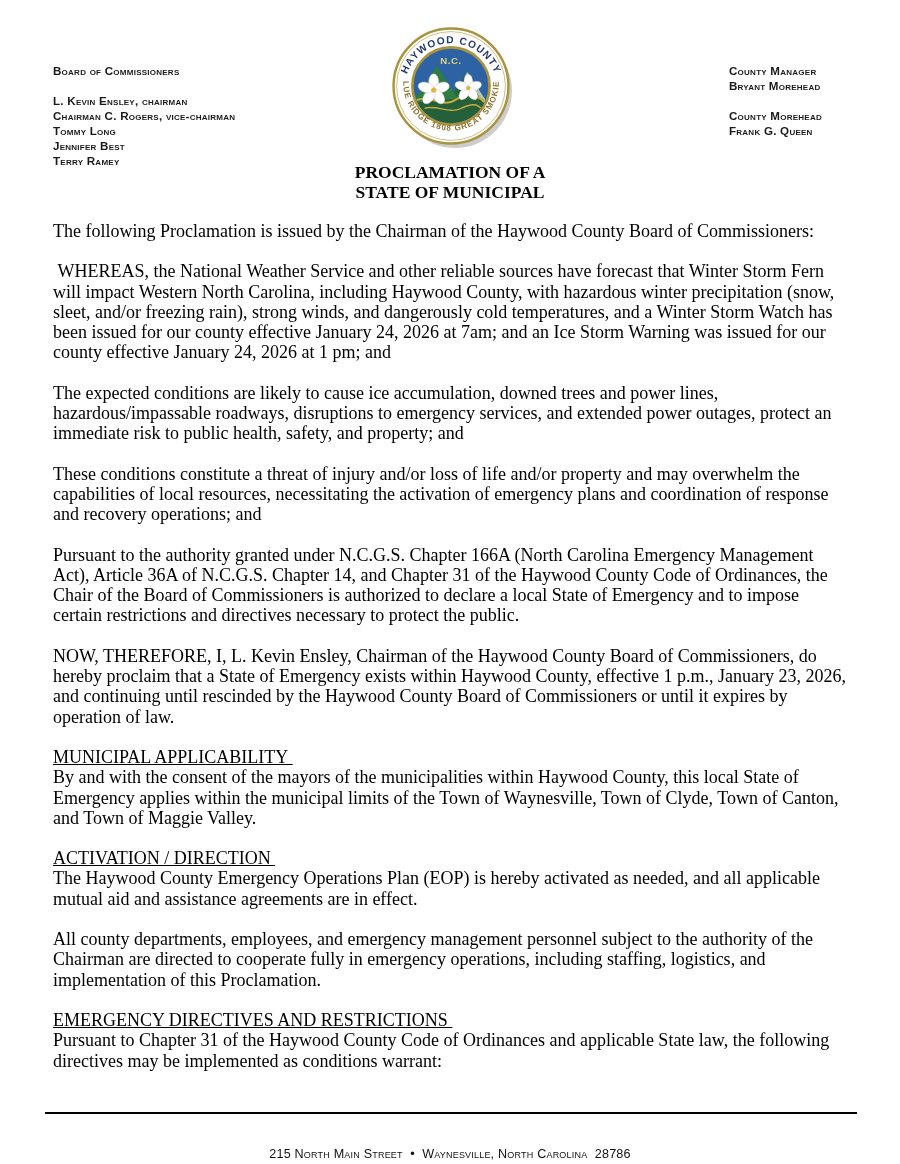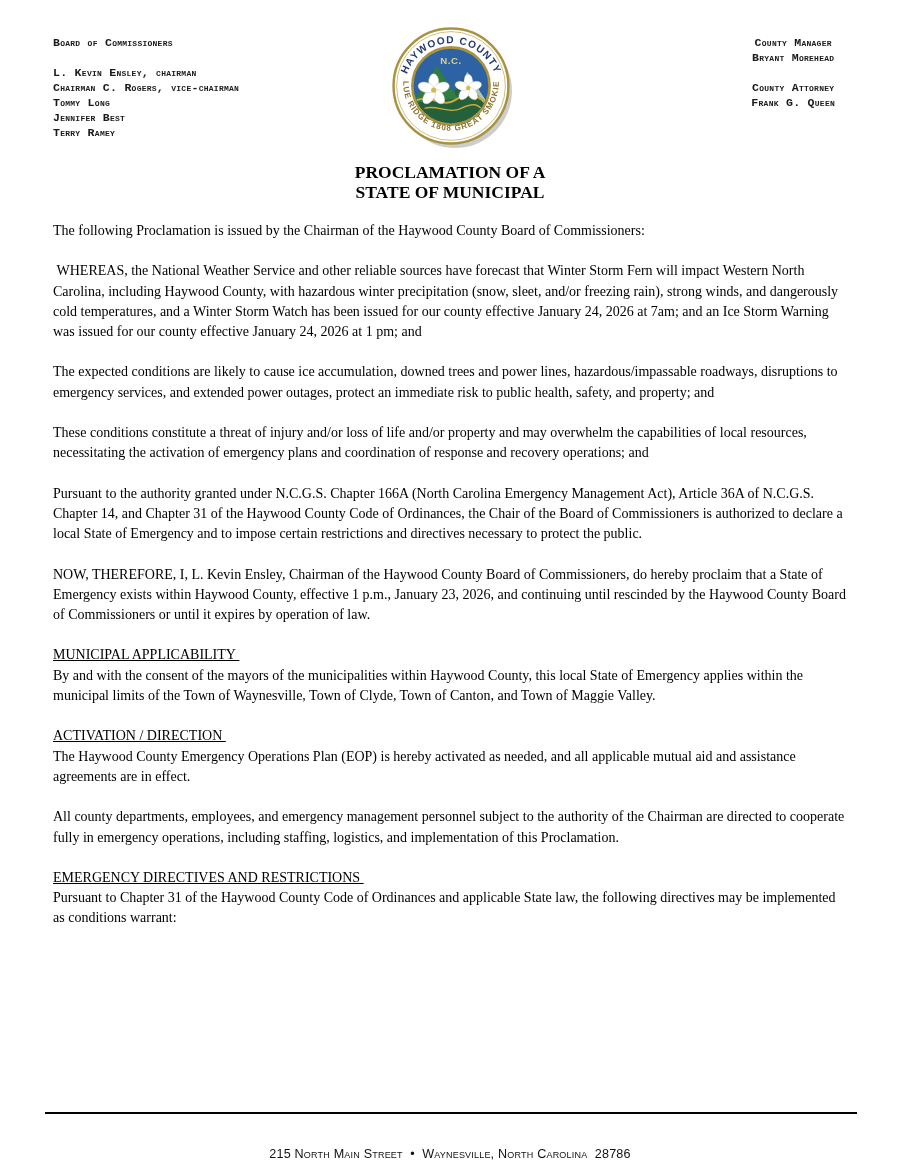--- a/index.html
+++ b/index.html
@@ -3,48 +3,48 @@
 <meta charset="utf-8">
 <style>
   html,body { margin:0; padding:0; background:#fff; }
   .page {
     position:relative; width:900px; height:1164px; background:#ffffff;
     font-family:"Liberation Serif", serif; color:#000; overflow:hidden;
   }
 
   
   .hdr {
-    font-family:Liberation Mono, monospace;
+    font-family:Liberation Sans, sans-serif;
     font-weight:bold; font-variant:small-caps;
-    font-size:11.6px; line-height:15px; color:#1a1a1a; letter-spacing:0.25px;
+    font-size:11.6px; line-height:15px; color:#1a1a1a; letter-spacing:0.25px;margin-top:28px;
   }
   .header-left  { position:absolute; top:35px; left:53px; }
   .header-left .block-title { margin-bottom:15px; }
-  .header-right { position:absolute; top:35px; right:65px; text-align:center; }
+  .header-right { position:absolute; top:35px; right:78px; text-align:left; }
   .header-right .gap { height:15px; }
 
   
   .seal-wrap { position:absolute; left:390px; top:25px; width:124px; height:124px; }
   .seal-top  { font-family:"Liberation Sans", sans-serif; font-size:10px; font-weight:bold;
                letter-spacing:1.1px; fill:#22386e; }
   .seal-bot  { font-family:"Liberation Sans", sans-serif; font-size:8px; font-weight:bold;
                letter-spacing:0.9px; fill:#8a7430; }
   .seal-nc   { font-family:"Liberation Sans", sans-serif; font-size:9.5px; font-weight:bold;
                letter-spacing:0.5px; fill:#ddd084; }
 
   
   .doc-title {
     position:absolute; top:162px; left:0; width:900px; text-align:center;
     font-weight:bold; font-size:17.5px; line-height:20px;
   }
 
   
   .content {
     position:absolute; top:221px; left:53px; width:797px;
-    font-size:14px; line-height:20.3px;
+    font-size:18px; line-height:20.3px;
   }
   .content p { margin:0 0 20px 0; white-space:pre-wrap; }
   .content p.sec { margin:0; }
   .u { text-decoration:underline; }
 
   
   .footer-rule {
     position:absolute; top:1112px; left:45px; width:812px;
     border-top:2px solid #000; height:0;
   }
@@ -129,21 +129,21 @@
       <text class="seal-bot">
         <textPath href="#arcBot" startOffset="50%" text-anchor="middle">BLUE RIDGE  1808  GREAT SMOKIES</textPath>
       </text>
     </svg>
   </div>
 
   <div class="header-right hdr">
     <div>County Manager</div>
     <div>Bryant Morehead</div>
     <div class="gap"></div>
-    <div>County Attorney</div>
+    <div>County Morehead</div>
     <div>Frank G. Queen</div>
   </div>
 
   <div class="doc-title">
     <div>PROCLAMATION OF A</div>
     <div>STATE OF MUNICIPAL</div>
   </div>
 
   <div class="content">
     <p>The following Proclamation is issued by the Chairman of the Haywood County Board of Commissioners:</p>

